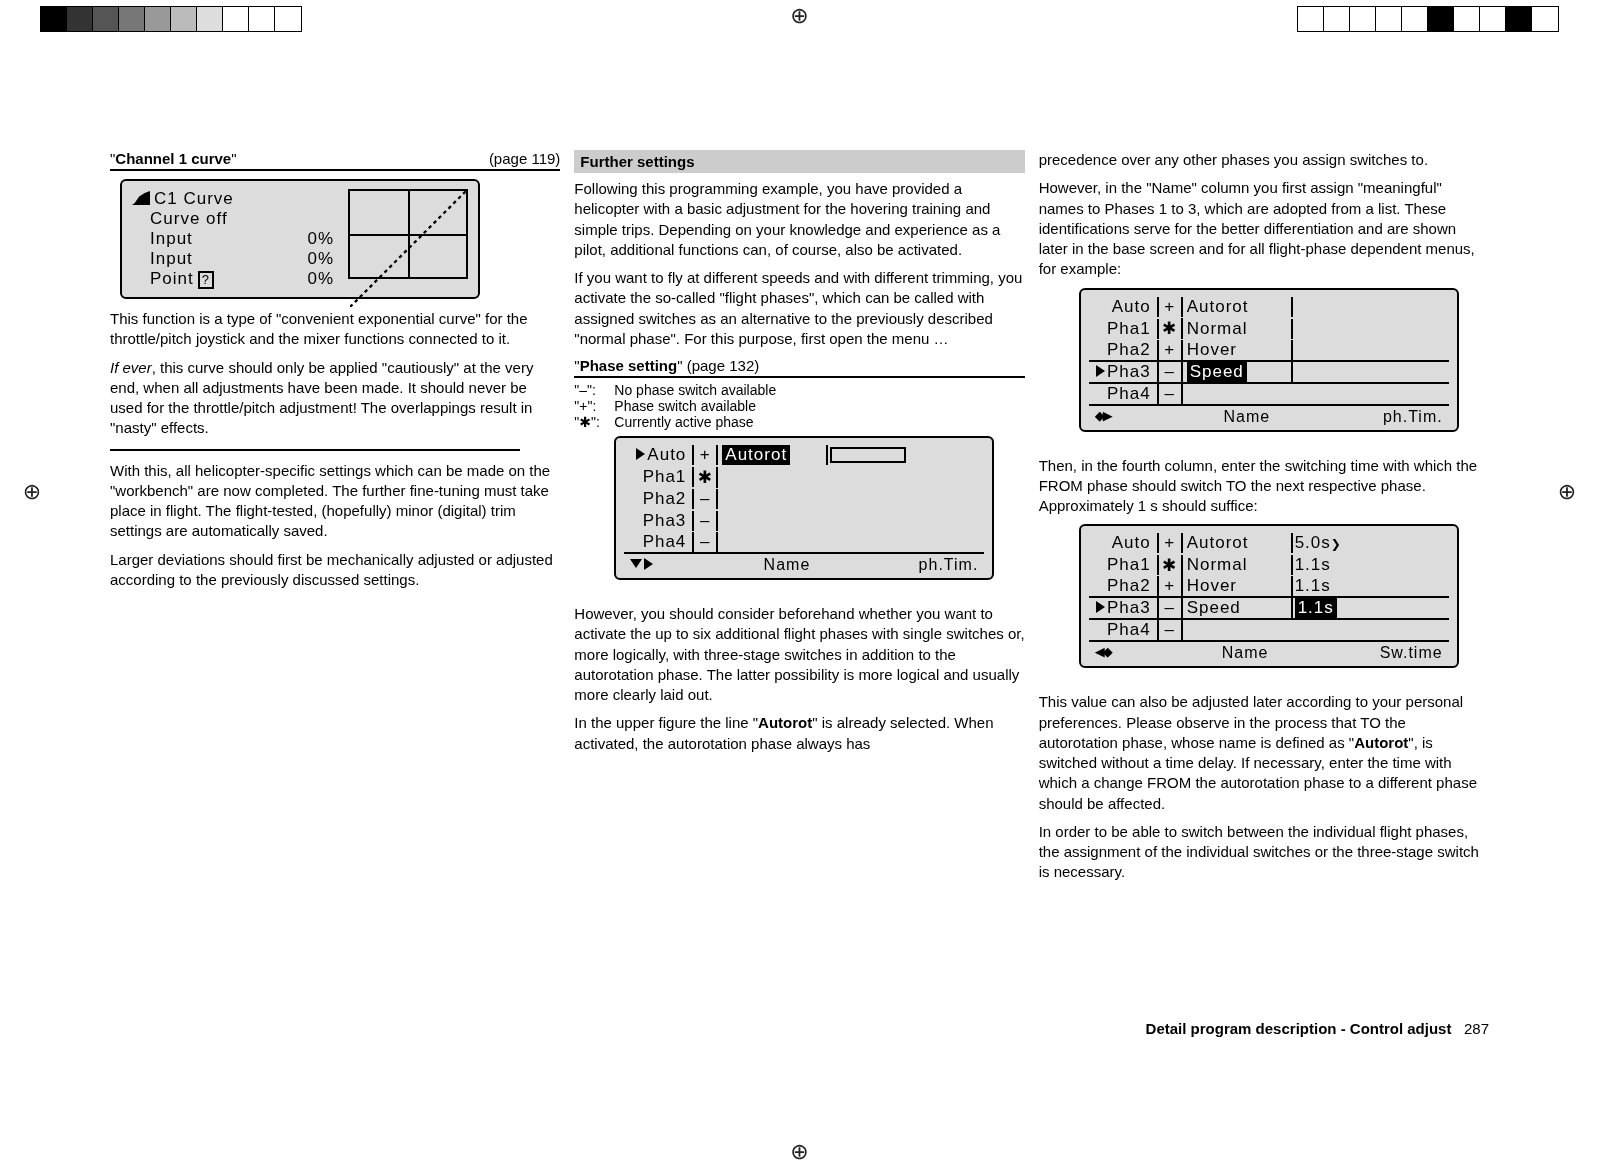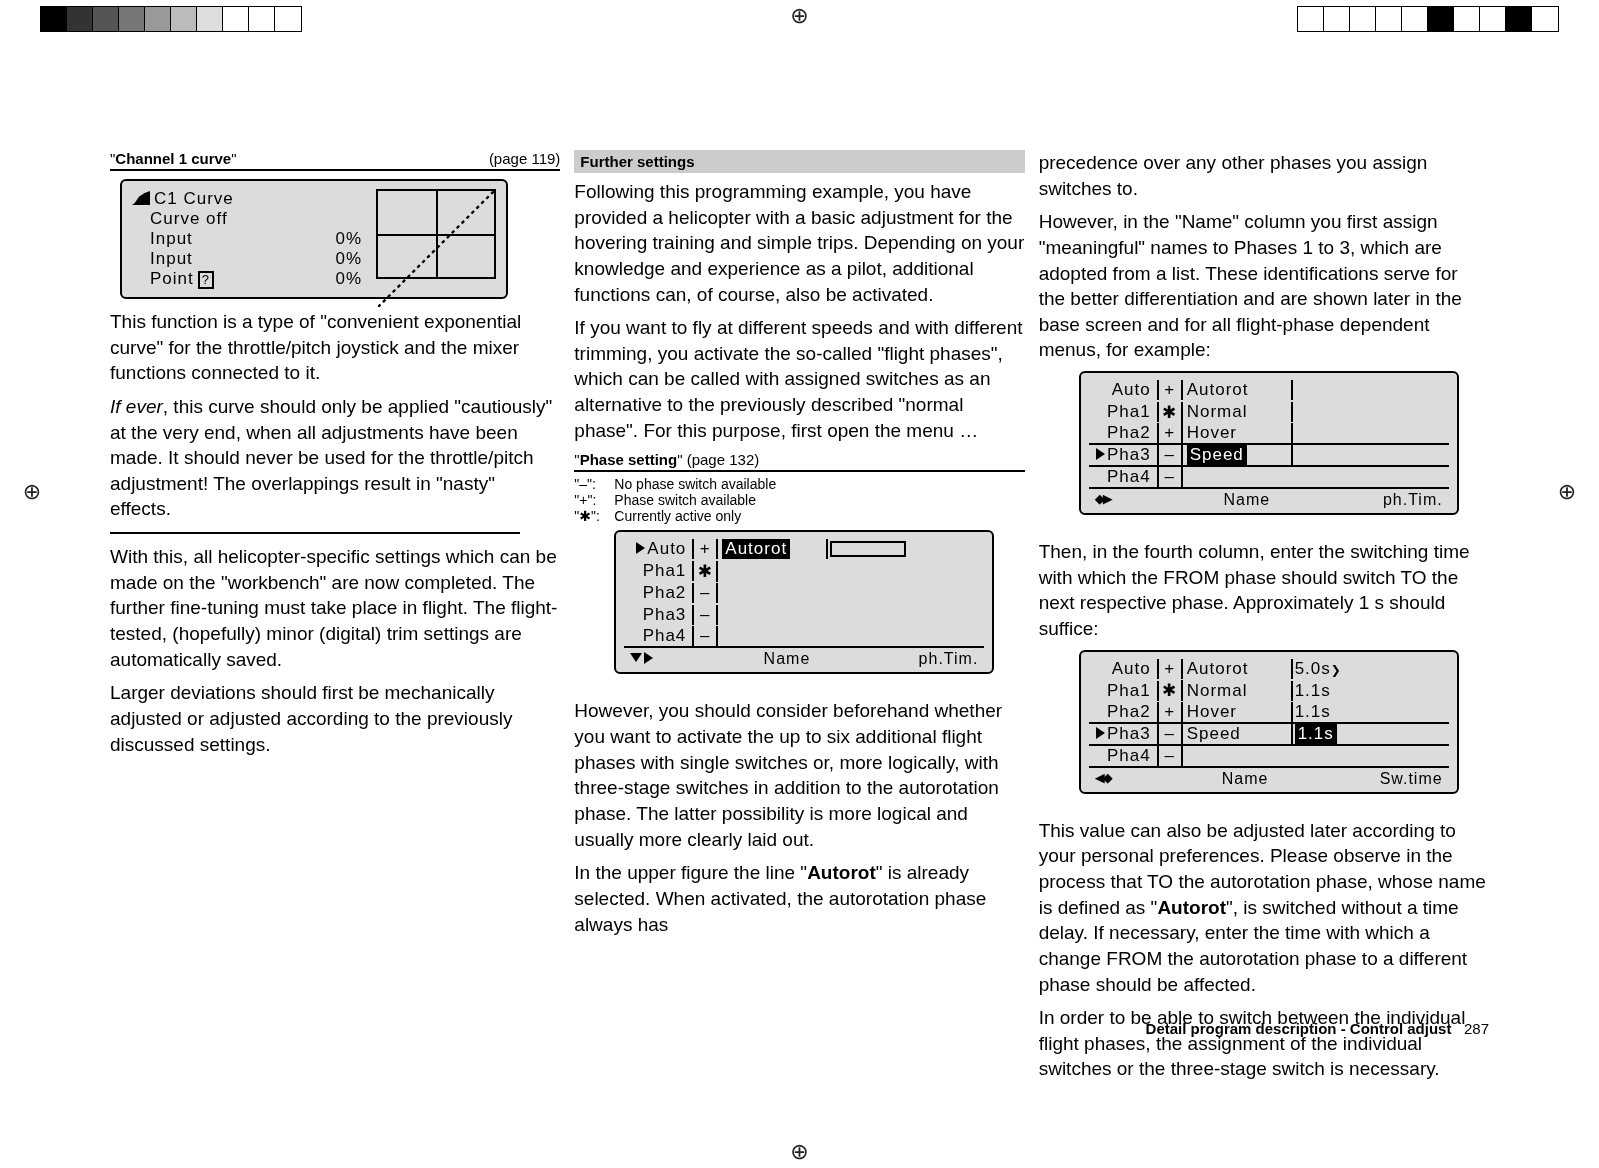--- a/index.html
+++ b/index.html
@@ -66,21 +66,21 @@
     margin: 6px 10px 10px 10px;
     border: 2px solid #000;
     border-radius: 6px;
     background: #dcdcdc;
     padding: 8px 10px;
     font-family: Arial, sans-serif;
     letter-spacing: 1px;
     font-size: 17px;
     display: flex;
     gap: 10px;
-    width: 388px;
+    width: 360px;
   }
   .lcd-left { flex: 1; }
   .lcd-row { display: flex; justify-content: space-between; padding-right: 4px; }
   .lcd-graph {
     width: 120px; height: 90px;
     border: 2px solid #000;
     background: #dcdcdc;
     position: relative;
   }
   .lcd-graph .vline { position: absolute; top: 0; bottom: 0; left: 50%; border-left: 2px solid #000; }
@@ -96,21 +96,21 @@
   }
   .qbox {
     display: inline-block;
     border: 2px solid #000;
     padding: 0 2px;
     font-size: 13px;
     line-height: 14px;
     margin-left: 4px;
   }
 
-  p { margin: 0 0 8px 0; line-height: 1.35; font-size: 19px; }
+  p { margin: 0 0 8px 0; line-height: 1.35; font-size: 15px; }
   .ital { font-style: italic; margin-top: 28px; }
   .bold { font-weight: bold; }
   .hr { border-top: 2px solid #000; margin: 10px 40px 10px 0; }
 
   .greybar {
     background: #ccc;
     font-weight: bold;
     padding: 3px 6px;
     font-size: 15px;
     margin-bottom: 6px;
@@ -255,21 +255,21 @@
       <div class="row">
           <div class="sym">"–":</div>
           <div>No phase switch available</div>
         </div>
       <div class="row">
           <div class="sym">"+":</div>
           <div>Phase switch available</div>
         </div>
       <div class="row">
           <div class="sym">"✱":</div>
-          <div>Currently active only</div>
+          <div>Currently active phase</div>
         </div>
     </div>
 
     <div class="phlcd">
       <div class="phrow">
           <div class="col-a"><span class="tri"></span><span>Auto</span></div>
           <div class="col-b">+</div>
           <div class="col-c"><span class="sel">Autorot</span></div>
           <div class="col-d" style="border:2px solid #000; height:16px; margin:2px;"></div>
         </div>

